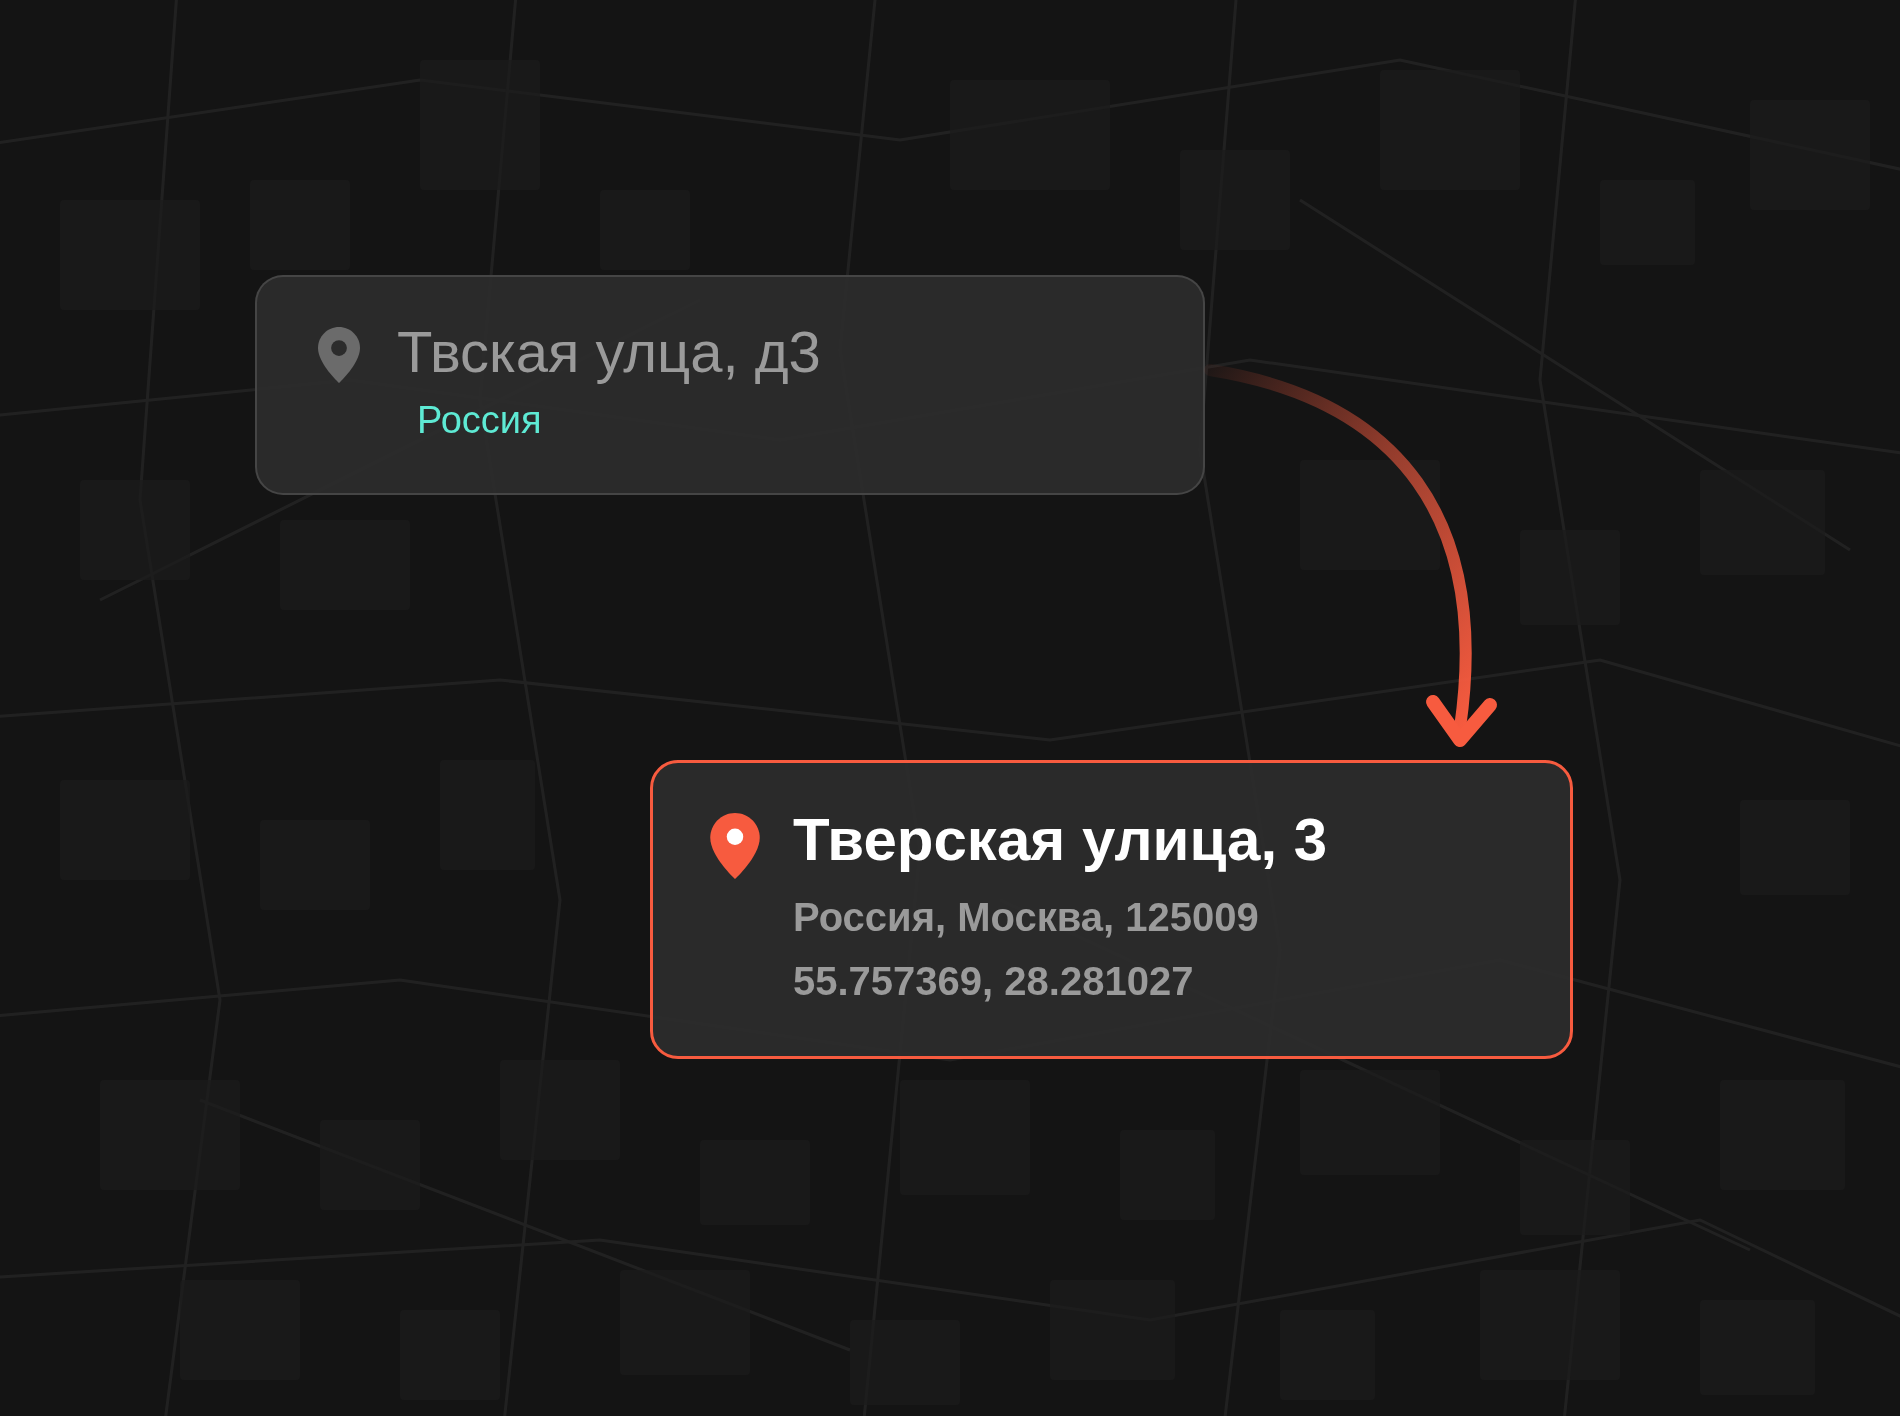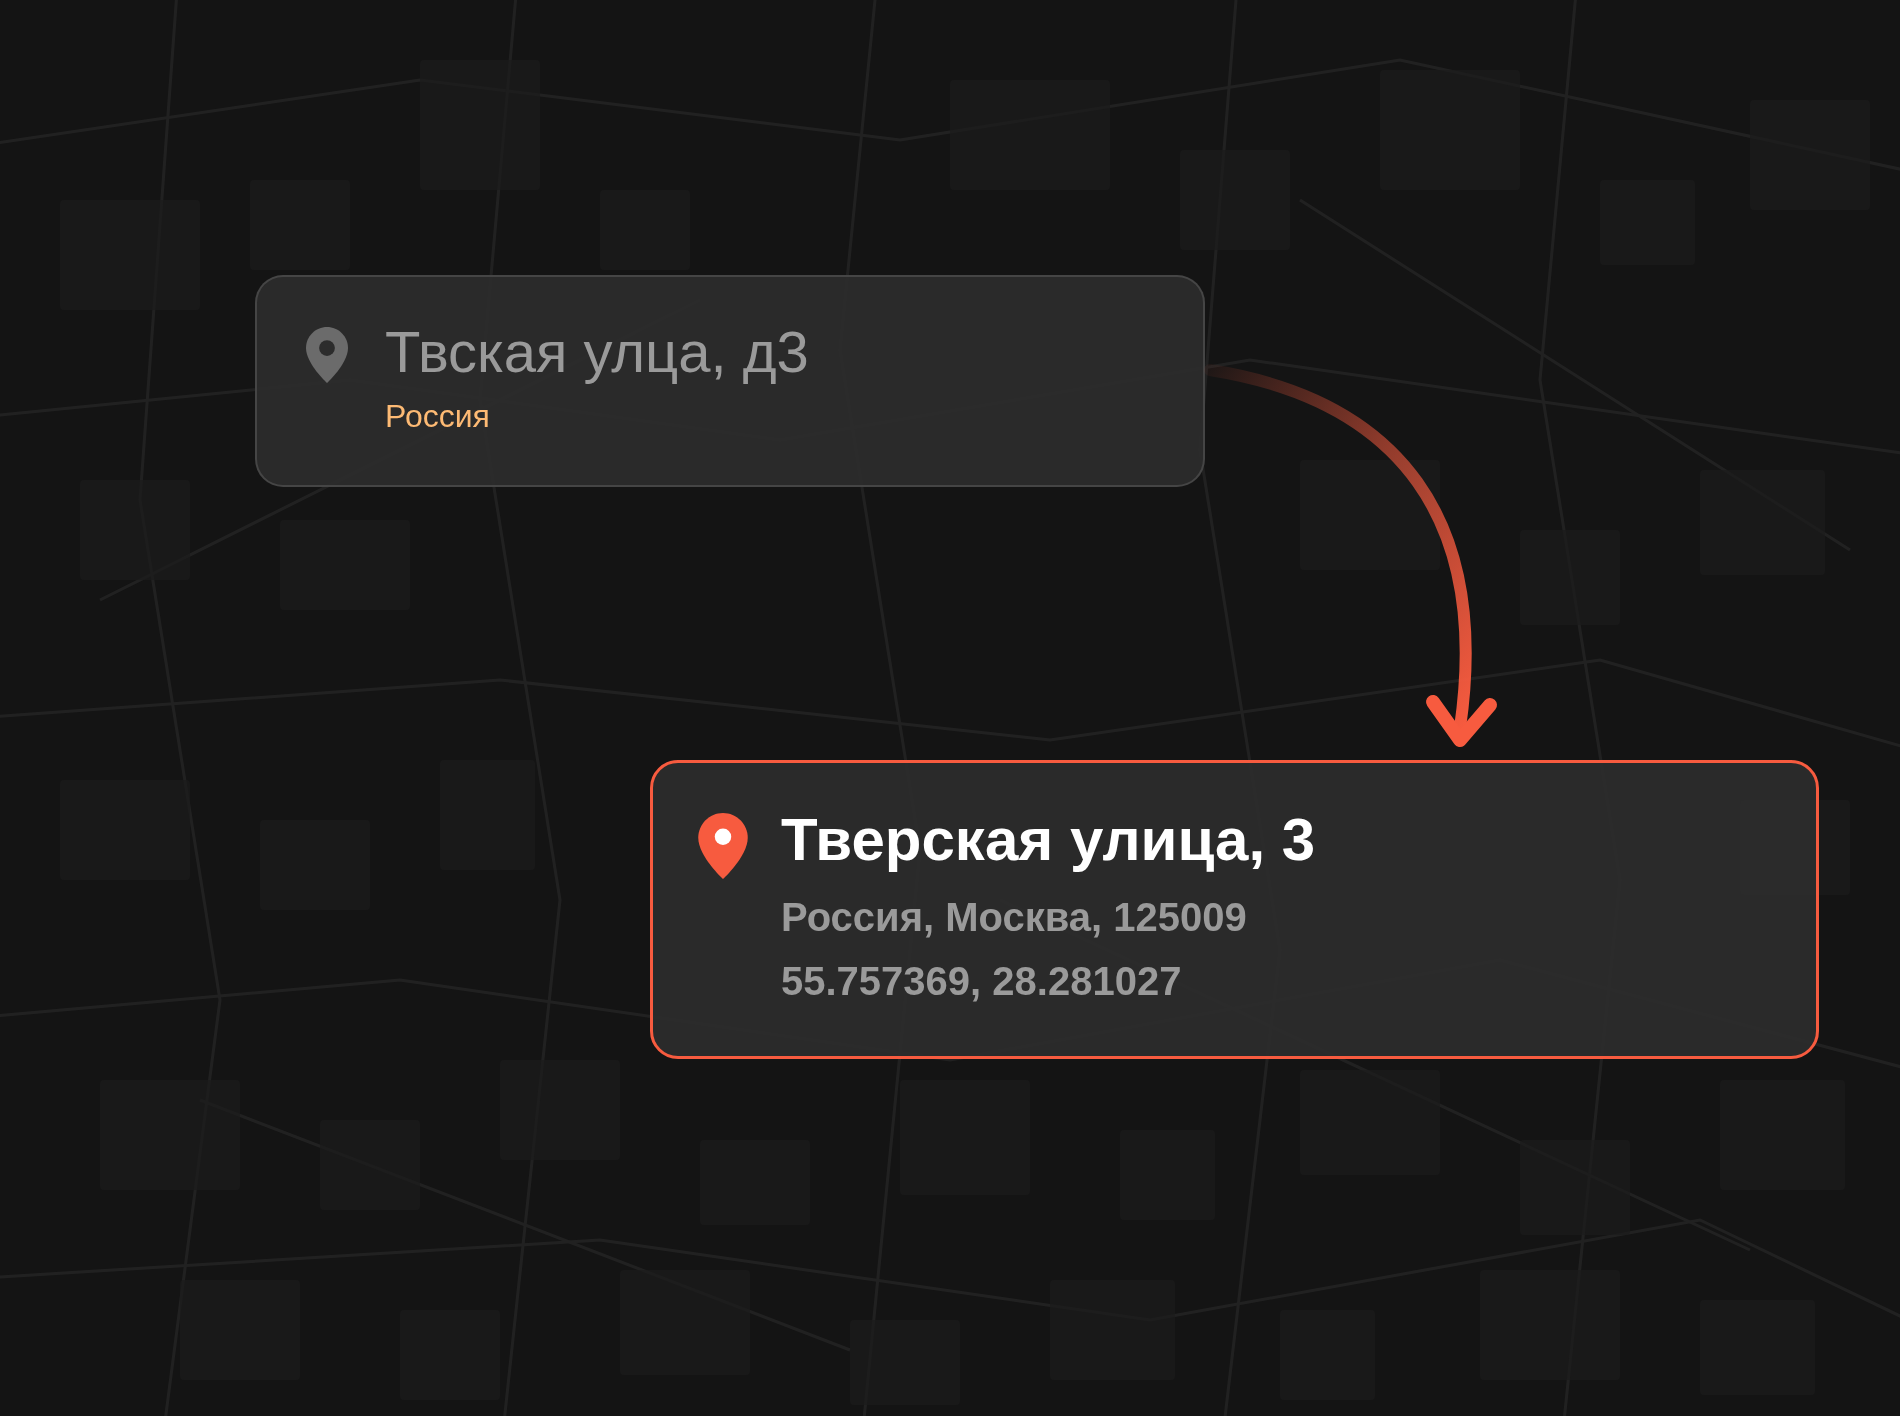--- a/index.html
+++ b/index.html
@@ -32,37 +32,37 @@
     .content {
       position: relative;
       width: 100%;
       height: 100%;
     }
 
     .card {
       position: absolute;
       background: rgba(44, 44, 44, 0.92);
       border-radius: 28px;
-      padding: 42px 50px 48px 42px;
+      padding: 42px 50px 48px 54px;
       display: flex;
       align-items: flex-start;
       gap: 30px;
     }
 
     .card-input {
       top: 275px;
       left: 255px;
       width: 950px;
       border: 2px solid rgba(120, 120, 120, 0.35);
     }
 
     .card-result {
       top: 760px;
       left: 650px;
-      width: 1169px;
+      width: 923px;
       border: 3px solid #f75b3f;
     }
 
     .icon-wrap {
       flex-shrink: 0;
       width: 56px;
       display: flex;
       justify-content: center;
       padding-top: 8px;
     }
@@ -74,24 +74,25 @@
     }
 
     .title-dim {
       font-size: 58px;
       font-weight: 400;
       color: #9a9a9a;
       line-height: 1.15;
     }
 
     .subtitle-dim {
-      font-size: 32px;
+      font-size: 38px;
       font-weight: 400;
-      color: #fdba74;
+      color: #5eead4;
       line-height: 1.3;
+      margin-left: 20px;
     }
 
     .title-bright {
       font-size: 60px;
       font-weight: 600;
       color: #ffffff;
       line-height: 1.15;
       margin-bottom: 6px;
     }
 

